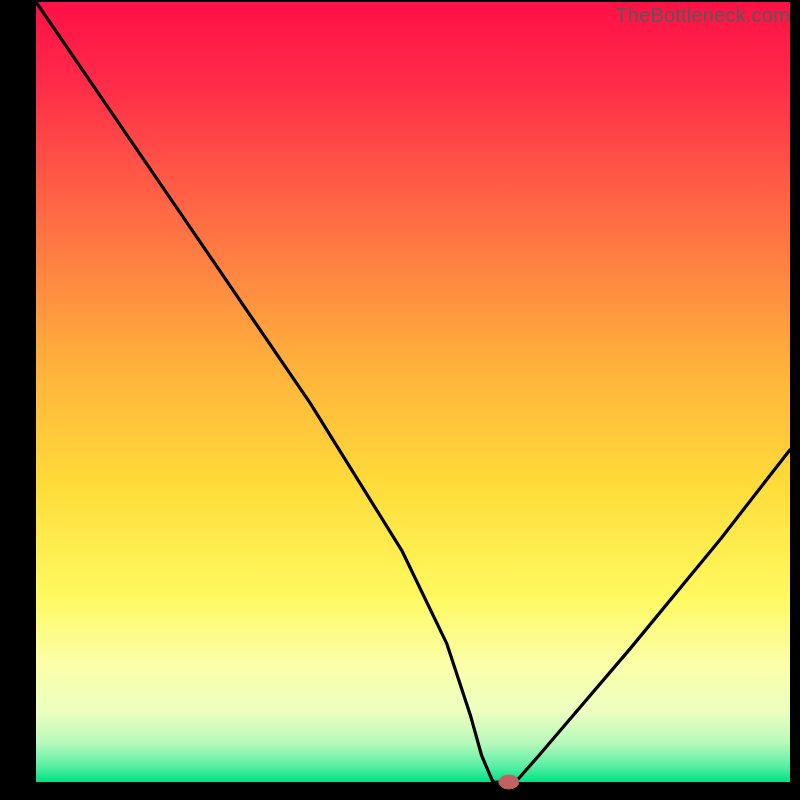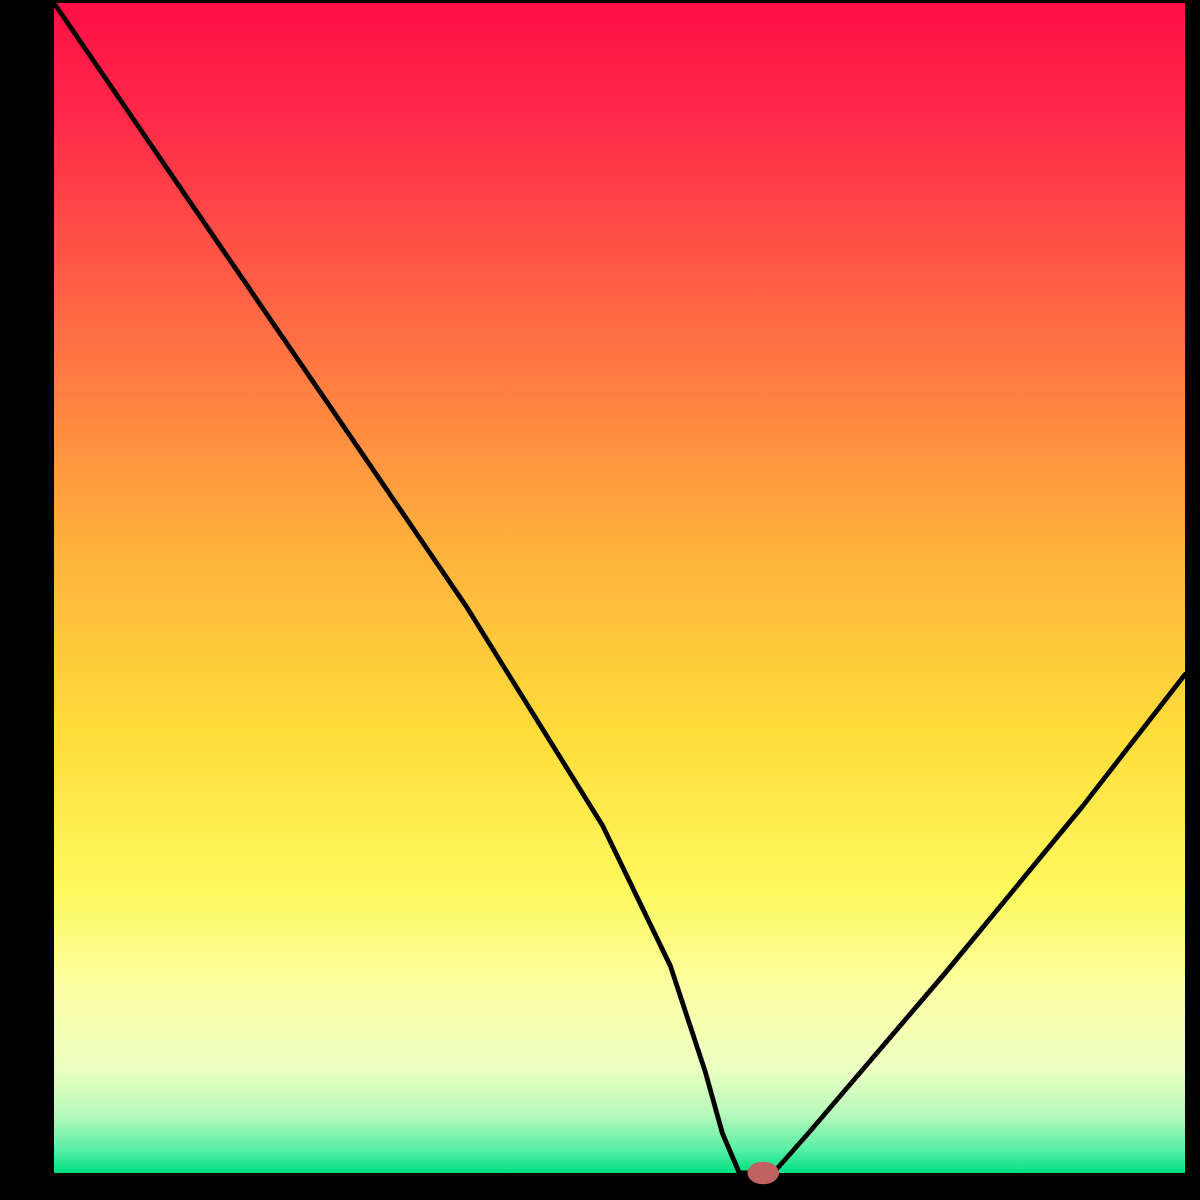--- a/index.html
+++ b/index.html
@@ -53,13 +53,14 @@
       </linearGradient>
     </defs>
 
     <rect x="36" y="2" width="754" height="780" fill="url(#bg-grad)"></rect>
 
     <path id="curve-path" fill="none" stroke="#000" stroke-width="3.2" stroke-linejoin="round" stroke-linecap="round" d="M36.0 2.0 L127.2 135.4 L218.5 268.8 L310.5 403.7 L401.7 550.3 L446.9 643.9 L470.3 714.9 L481.6 755.5 L492.9 782.0 L515.5 782.0 L538.9 755.5 L630.2 648.6 L721.4 537.9 L790.0 449.7"></path>
 
     <ellipse id="marker-dot" rx="10" ry="7" fill="#c16162" stroke="#c16162" stroke-width="1" cx="508.8" cy="782.0"></ellipse>
   </svg>
 
+  <div class="attribution">TheBottleneck.com</div>
 </div>
 
 </body></html>

